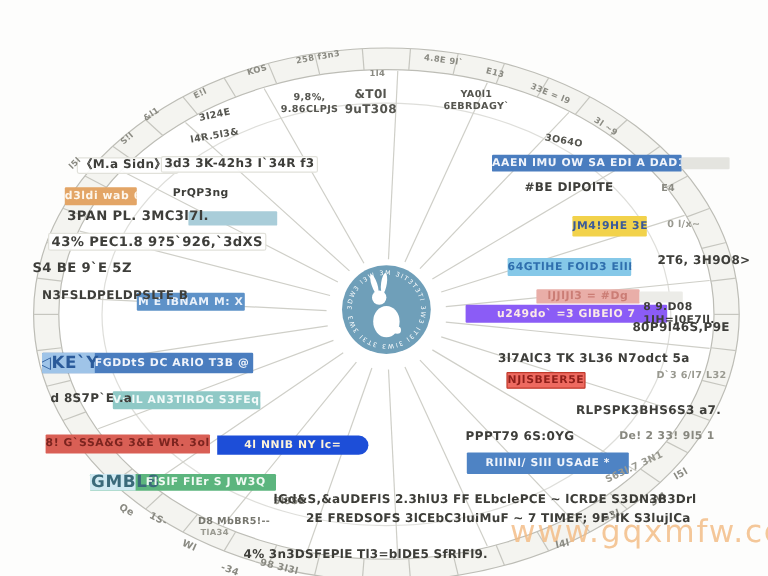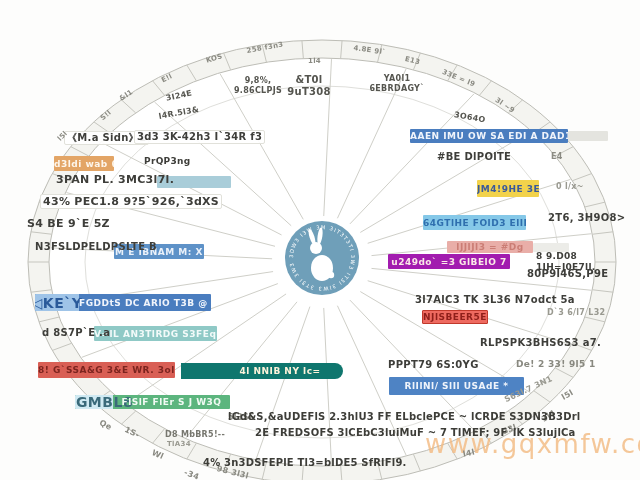--- a/index.html
+++ b/index.html
@@ -116,21 +116,21 @@
     <div class="bar" style="left: 35px; top: 294px; width: 176px; height: 17px; background: rgb(74, 125, 191); color: rgb(240, 244, 251);">
       <span class="chip" style="width: 44px; background: rgb(159, 196, 232); color: rgb(42, 90, 154);">◁KE`Y</span>
       <span class="bartext">FGDDtS DC ARlO T3B @ El O9u</span>
     </div>
     <div class="bar" style="left: 94px; top: 326px; width: 123px; height: 15px; background: rgb(143, 201, 198); color: rgb(242, 250, 249);">
       <span class="bartext">V=lL AN3TlRDG S3FEqulA DRl!</span>
     </div>
     <div class="bar" style="left: 38px; top: 362px; width: 137px; height: 16px; background: rgb(217, 95, 85); color: rgb(124, 36, 31);">
       <span class="bartext">8! G`SSA&amp;G 3&amp;E WR. 3olF</span>
     </div>
-    <div class="bar" style="left: 181px; top: 363px; width: 126px; height: 16px; background: #0f766e; color: rgb(253, 243, 218); border-radius: 0px 8px 8px 0px; padding-left: 36px;">
+    <div class="bar" style="left: 181px; top: 363px; width: 126px; height: 16px; background: #1d4ed8; color: rgb(253, 243, 218); border-radius: 0px 8px 8px 0px;">
       <span class="bartext">4l  NNIB NY lc=</span>
     </div>
     <div class="bar" style="left: 75px; top: 395px; width: 155px; height: 14px; background: rgb(92, 181, 126); color: rgb(240, 250, 243);">
       <span class="chip" style="width: 38px; background: rgb(207, 233, 242); color: rgb(58, 106, 122);">P3GMBL8</span>
       <span class="bartext">FlSlF FlEr S J W3Q</span>
     </div>
     <div class="bar" style="left: 410px; top: 129px; width: 158px; height: 14px; background: rgb(74, 125, 191); color: rgb(240, 244, 251);">
       <span class="bartext">AAEN IMU OW SA EDI A DAD1N1D</span>
     </div>
     <div class="bar" style="left: 568px; top: 131px; width: 40px; height: 10px; background: rgb(228, 228, 223); color: rgb(228, 228, 223);">
@@ -141,21 +141,21 @@
     </div>
     <div class="bar" style="left: 423px; top: 215px; width: 103px; height: 15px; background: rgb(133, 200, 232); color: rgb(47, 111, 174);">
       <span class="bartext">64GTlHE FOlD3 ElIB 3Bl4</span>
     </div>
     <div class="bar" style="left: 447px; top: 241px; width: 86px; height: 12px; background: rgb(233, 174, 168); color: rgb(203, 125, 117);">
       <span class="bartext">lJJlJl3 =   #Dg</span>
     </div>
     <div class="bar" style="left: 533px; top: 243px; width: 36px; height: 9px; background: rgb(236, 236, 232); color: rgb(236, 236, 232);">
       <span class="bartext"></span>
     </div>
-    <div class="bar" style="left: 388px; top: 254px; width: 122px; height: 15px; background: #a21caf; color: rgb(251, 233, 231);">
+    <div class="bar" style="left: 388px; top: 254px; width: 168px; height: 15px; background: #8b5cf6; color: rgb(251, 233, 231);">
       <span class="bartext">u249do`  =3 GlBElO 7</span>
     </div>
     <div class="bar" style="left: 422px; top: 310px; width: 64px; height: 12px; background: rgb(238, 106, 96); color: rgb(143, 31, 26); border: 1px solid rgb(192, 57, 43);">
       <span class="bartext">NJlSBEER5E3HlTO</span>
     </div>
     <div class="bar" style="left: 389px; top: 377px; width: 135px; height: 18px; background: rgb(78, 131, 196); color: rgb(240, 244, 251);">
       <span class="bartext">RlIlNl/ SlIl USAdE *</span>
     </div>
     <div class="lbl box" style="left: 64px; top: 131px; font-size: 10px; color: rgb(62, 62, 58);">《M.a Sidn》1</div>
     <div class="lbl box" style="left: 134px; top: 130px; font-size: 10px; color: rgb(62, 62, 58);">3d3 3K-42h3 I`34R f3</div>

